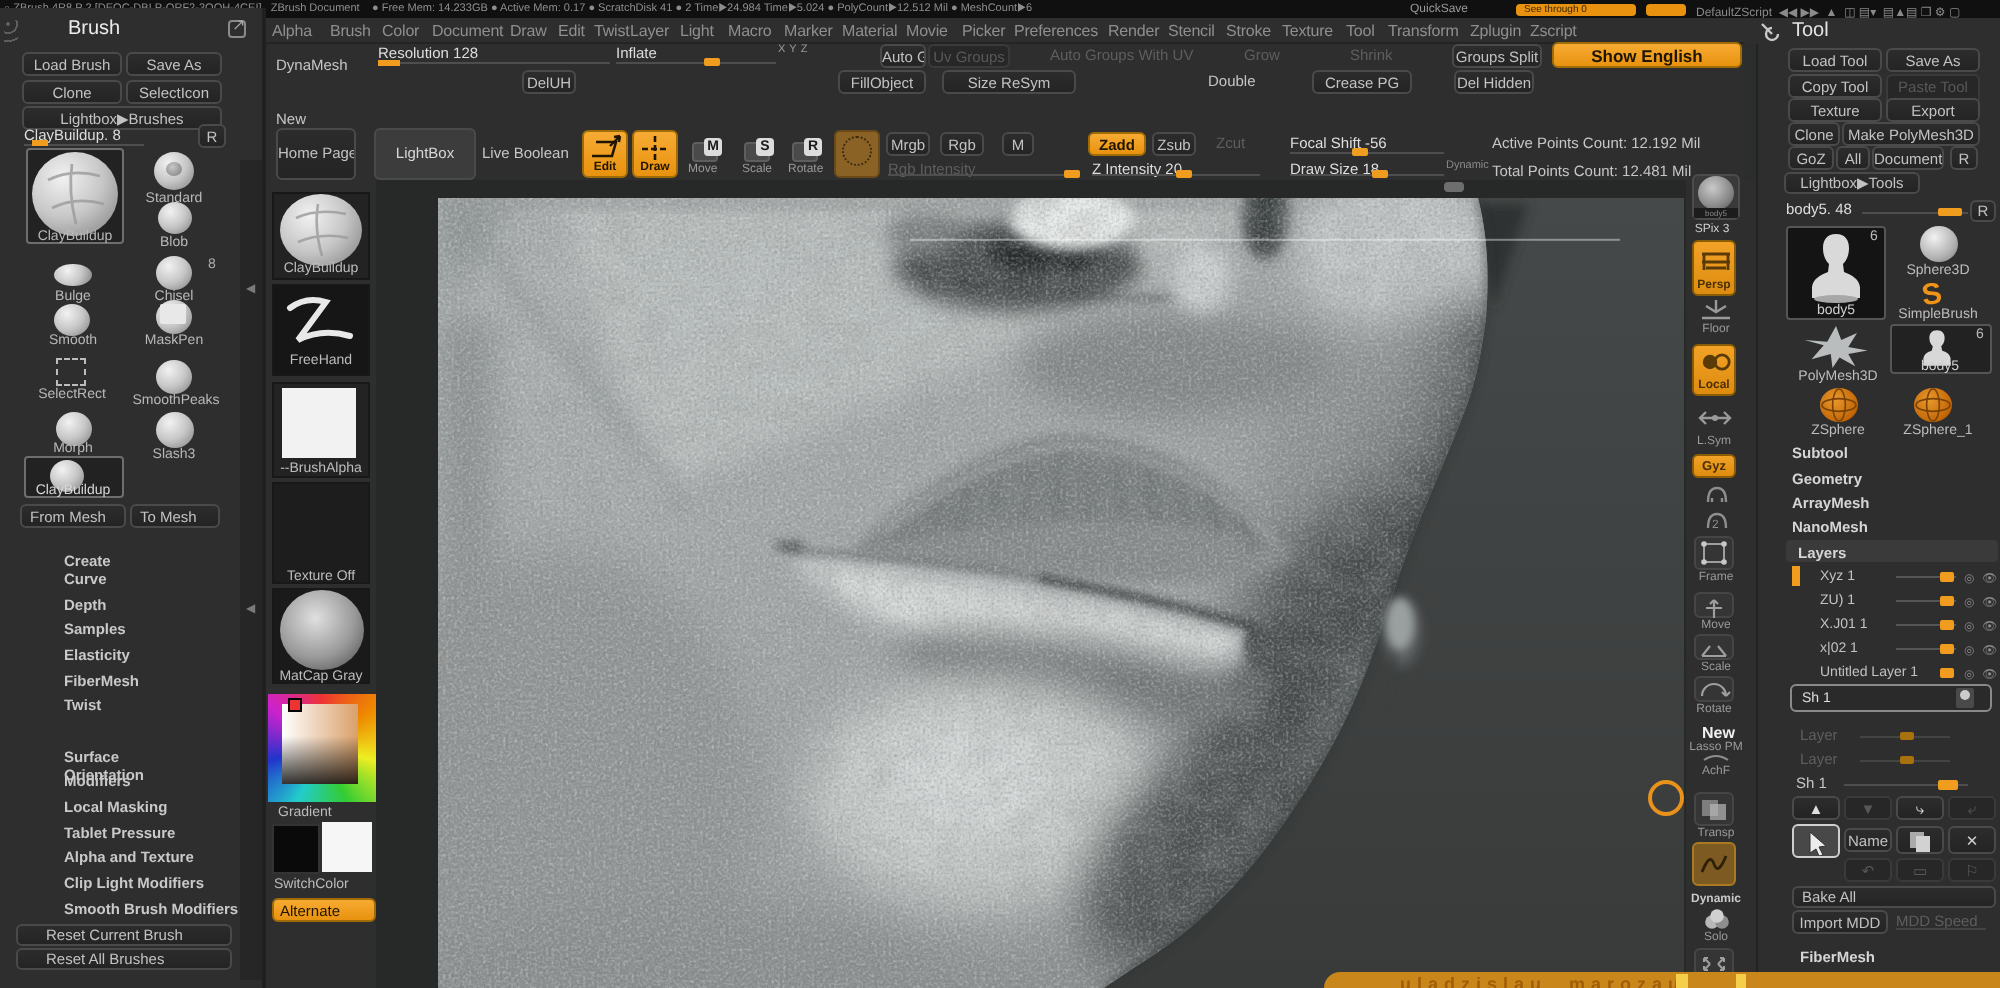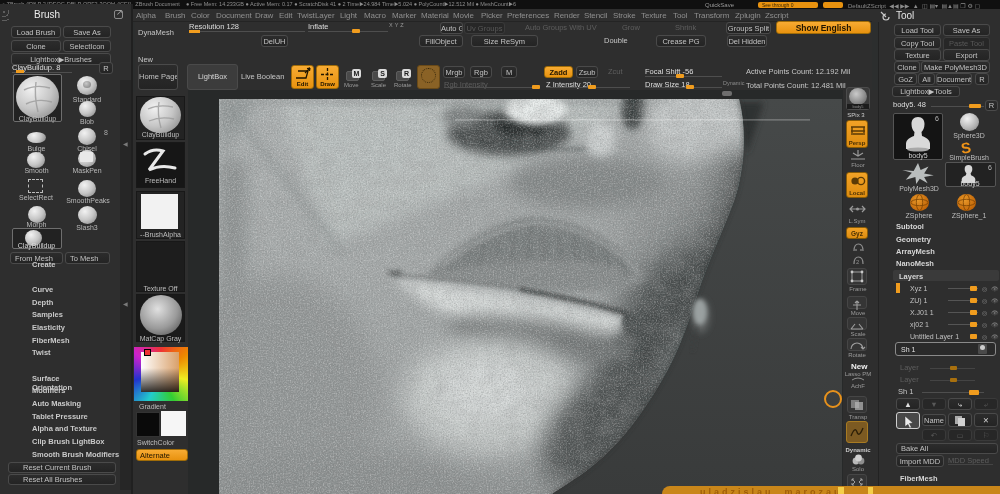--- a/index.html
+++ b/index.html
@@ -179,34 +179,34 @@
 <div class="sph" style="left:28px;top:206px;width:18px;height:17px"></div>
 <div class="blbl" style="left:12px;top:221px;width:49px">Morph</div>
 <div class="sph" style="left:78px;top:206px;width:19px;height:18px"></div>
 <div class="blbl" style="left:62px;top:224px;width:50px">Slash3</div>
 <div class="abs" style="left:12px;top:228px;width:50px;height:21px;background:#222;border:1px solid #6e6e6e;border-radius:2px"></div>
 <div class="sph" style="left:25px;top:230px;width:17px;height:16px"></div>
 <div class="blbl" style="left:12px;top:242px;width:49px;color:#d8d8d8">ClayBuildup</div>
 <div class="btn" style="left:10px;top:252px;width:53px;height:12px;line-height:11px;text-align:left;padding-left:4px">From Mesh</div>
 <div class="btn" style="left:65px;top:252px;width:45px;height:12px;line-height:11px;text-align:left;padding-left:4px">To Mesh</div>
 
-<div class="item" style="left:32px;top:260px">Create</div>
+<div class="item" style="left:32px;top:276px">Create</div>
 <div class="item" style="left:32px;top:285px">Curve</div>
 <div class="item" style="left:32px;top:298px">Depth</div>
 <div class="item" style="left:32px;top:310px">Samples</div>
 <div class="item" style="left:32px;top:323px">Elasticity</div>
 <div class="item" style="left:32px;top:336px">FiberMesh</div>
 <div class="item" style="left:32px;top:348px">Twist</div>
 <div class="item" style="left:32px;top:383px">Orientation</div>
 <div class="item" style="left:32px;top:374px">Surface</div>
 <div class="item" style="left:32px;top:386px">Modifiers</div>
-<div class="item" style="left:32px;top:399px">Auto Masking</div>
+<div class="item" style="left:32px;top:399px">Local Masking</div>
 <div class="item" style="left:32px;top:412px">Tablet Pressure</div>
 <div class="item" style="left:32px;top:424px">Alpha and Texture</div>
-<div class="item" style="left:32px;top:437px">Clip Brush LightBox</div>
+<div class="item" style="left:32px;top:437px">Clip Light Modifiers</div>
 <div class="item" style="left:32px;top:450px">Smooth Brush Modifiers</div>
 <div class="btn" style="left:8px;top:462px;width:108px;height:11px;line-height:10px;text-align:left;padding-left:14px">Reset Current Brush</div>
 <div class="btn" style="left:8px;top:474px;width:108px;height:11px;line-height:10px;text-align:left;padding-left:14px">Reset All Brushes</div>
 
 <div class="abs" style="left:133px;top:92px;width:57px;height:402px;background:#2e2e2e"></div>
 <div class="shelfbox" style="top:96px;height:44px"></div>
 <div class="sph" style="left:140px;top:97px;width:41px;height:36px"></div>
 <svg class="abs" style="left:140px;top:97px" width="41" height="36" viewBox="0 0 41 36">
       <path d="M8 12 Q19 7 33 10 M9 24 Q21 19 34 22 M19 5 Q17 17 21 31" stroke="#9a9a9a" stroke-width="1.3" fill="none" opacity=".8"></path>
     </svg>

